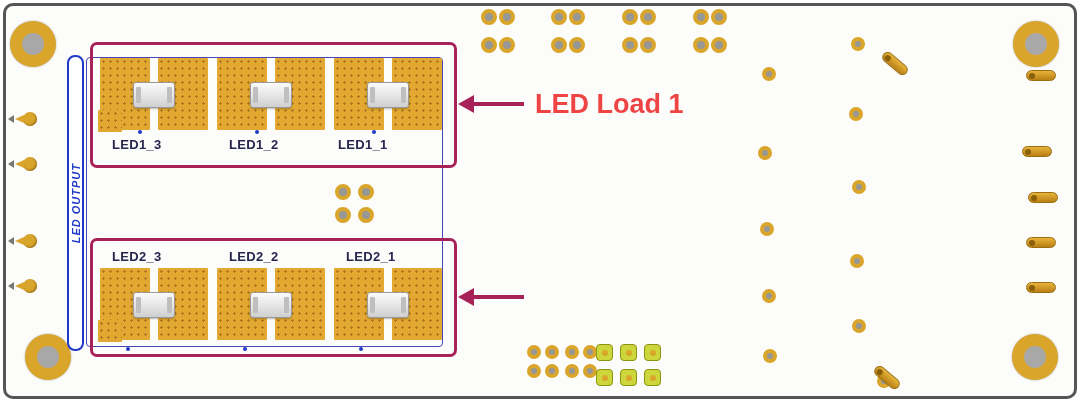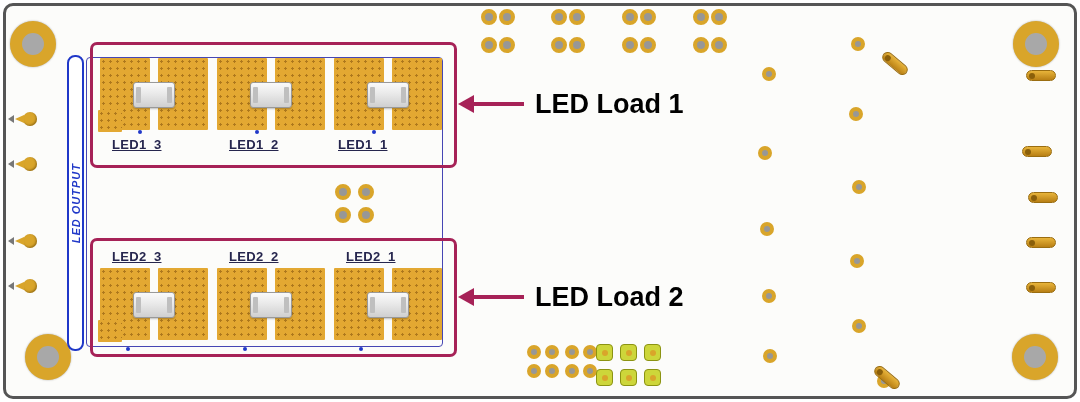--- a/index.html
+++ b/index.html
@@ -52,33 +52,33 @@
     border:1px solid #999; border-radius:3px;
     box-shadow:0 1px 2px rgba(0,0,0,.25);
   }
   .component::before, .component::after{
     content:""; position:absolute; top:4px; width:5px; height:16px;
     background:#bfbfbf; border-radius:1px;
   }
   .component::before{ left:2px; } .component::after{ right:2px; }
   .pad-label{
     position:absolute; font-size:13px; font-weight:600;
-    color:#26264e; letter-spacing:.3px; white-space:nowrap;text-decoration:underline;
+    color:#26264e; letter-spacing:.3px; white-space:nowrap;
   }
   .dot{
     position:absolute; width:4px; height:4px; background:#2038c8; border-radius:50%;
   }
   .arrow-line{ position:absolute; height:4px; background:#a62257; }
   .arrow-head{
     position:absolute; width:0; height:0;
     border-top:9px solid transparent; border-bottom:9px solid transparent;
     border-right:16px solid #a62257;
   }
   .callout-text{
-    position:absolute; font-size:27px; font-weight:bold; color:#000000; white-space:nowrap;
+    position:absolute; font-size:27px; font-weight:bold; color:#ef4444; white-space:nowrap;
   }
   .tear{
     position:absolute; width:14px; height:14px; background:#d9a52a; border-radius:50%;
     box-shadow:inset -1px -1px 2px rgba(90,60,0,.5);
   }
   .tear::after{
     content:""; position:absolute; left:-8px; top:3px;
     border-top:4px solid transparent; border-bottom:4px solid transparent;
     border-right:9px solid #d9a52a;
   }
@@ -181,21 +181,20 @@
   <div class="dot" style="left:126px;top:347px"></div>
   <div class="dot" style="left:243px;top:347px"></div>
   <div class="dot" style="left:359px;top:347px"></div>
 
   <div class="arrow-head" style="left:458px;top:95px"></div>
   <div class="arrow-line" style="left:472px;top:102px;width:52px"></div>
   <div class="callout-text" style="left:535px;top:89px">LED Load 1</div>
 
   <div class="arrow-head" style="left:458px;top:288px"></div>
   <div class="arrow-line" style="left:472px;top:295px;width:52px"></div>
-  <div class="callout-text" style="left:535px;top:282px">LED Load 2</div>
 
   <div class="via" style="left:335px;top:184px"></div>
   <div class="via" style="left:358px;top:184px"></div>
   <div class="via" style="left:335px;top:207px"></div>
   <div class="via" style="left:358px;top:207px"></div>
 
   <div class="via" style="left:481px;top:9px"></div>
   <div class="via" style="left:499px;top:9px"></div>
   <div class="via" style="left:481px;top:37px"></div>
   <div class="via" style="left:499px;top:37px"></div>

